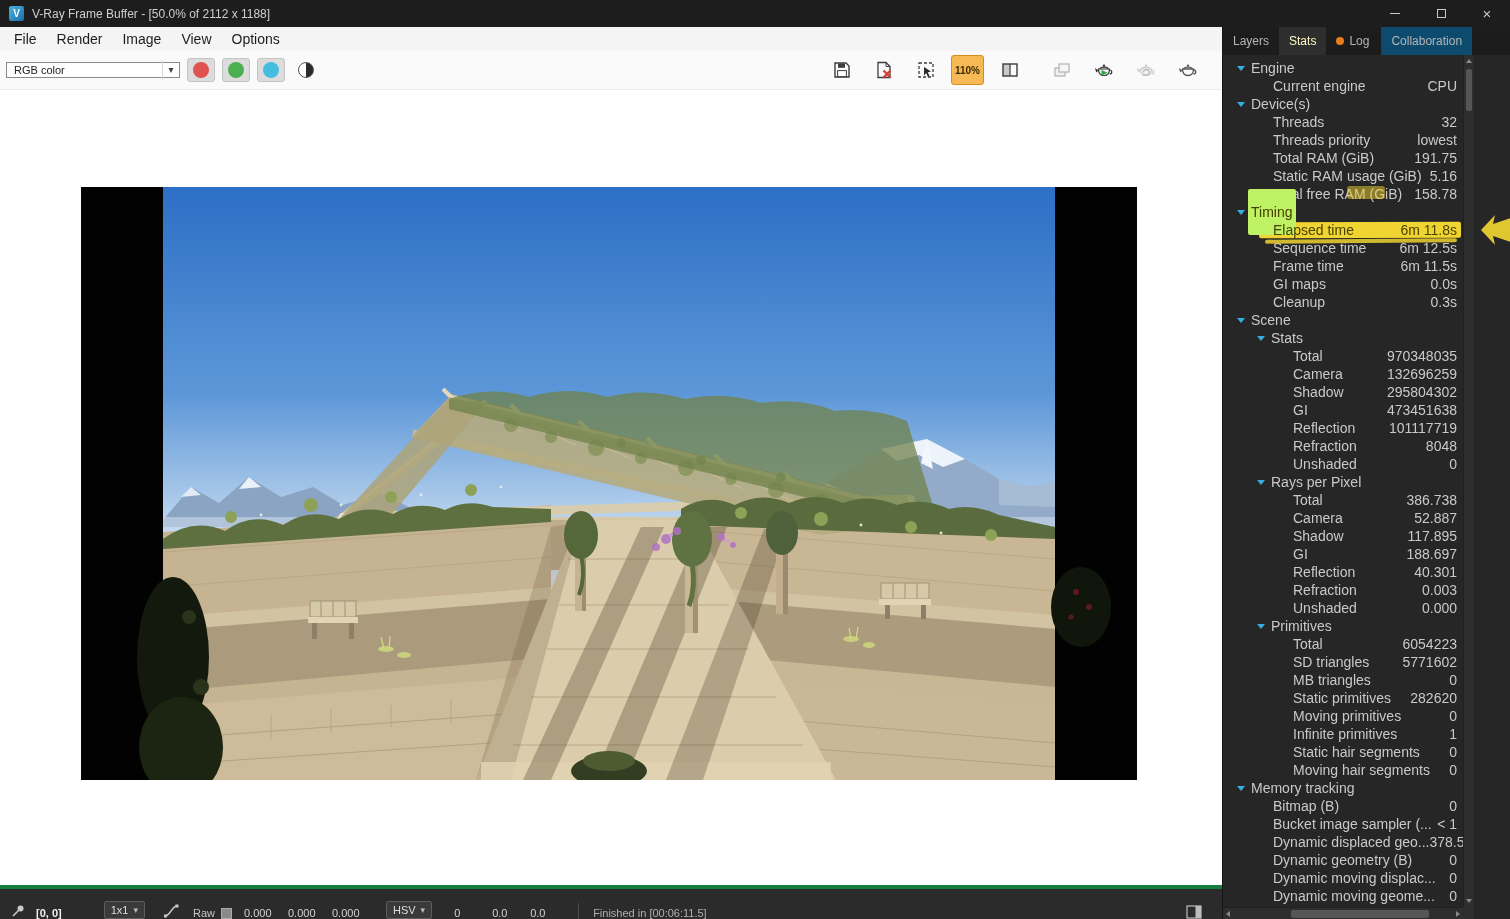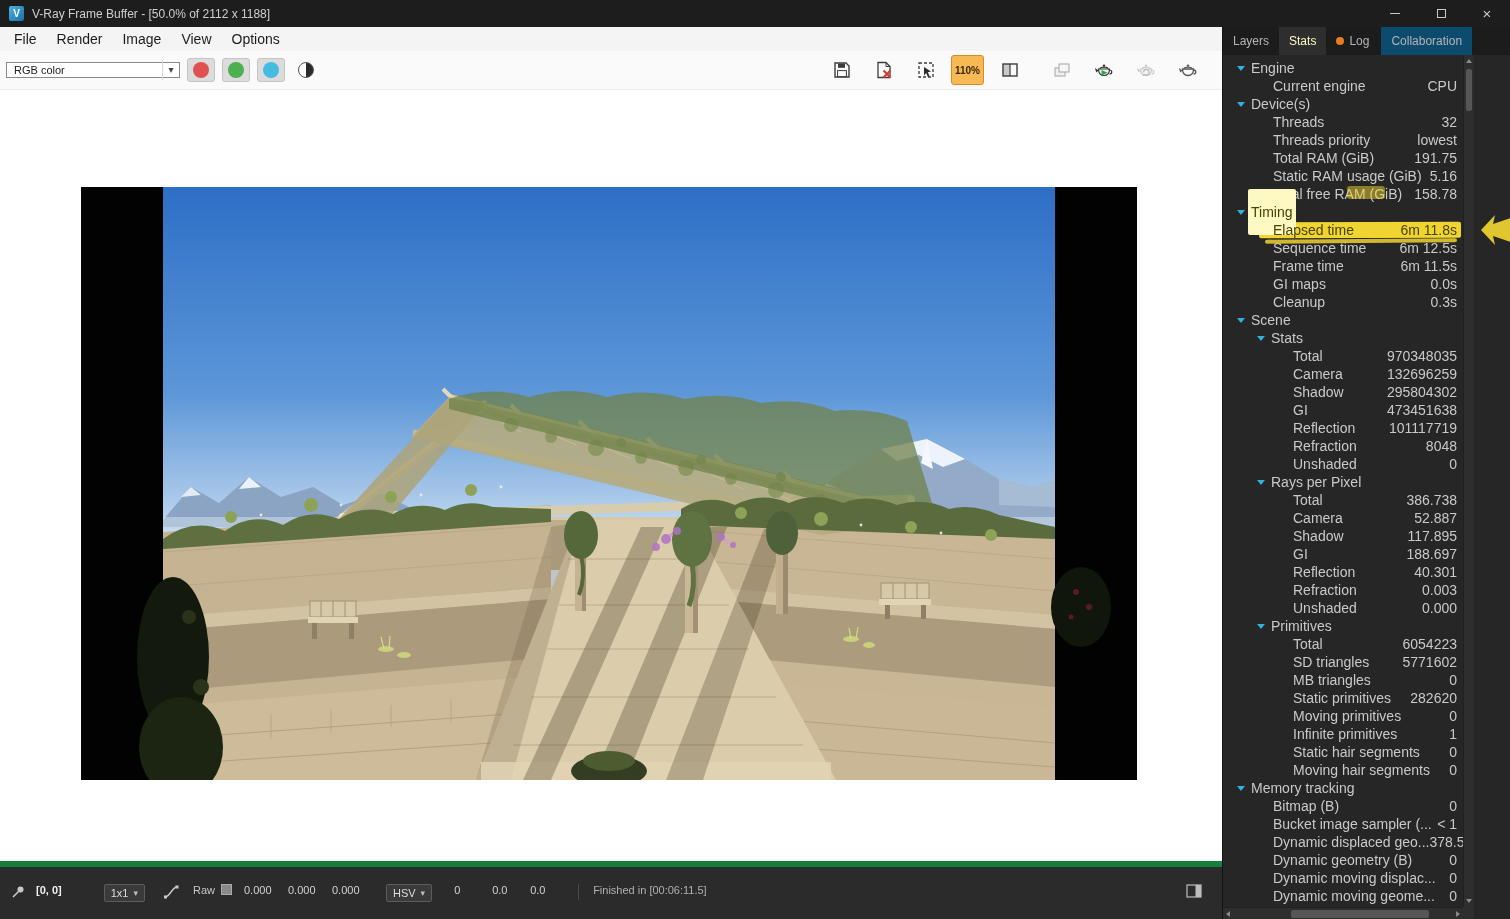--- a/index.html
+++ b/index.html
@@ -33,21 +33,21 @@
   .tool-btn{width:33px;height:30px;display:flex;align-items:center;justify-content:center;border-radius:3px}
   .tool-btn.active{background:#f7b955;border:1px solid #d98c1e;color:#3a2a00;font-size:10px;font-weight:bold}
   .tool-btn.gap{margin-left:10px}
   .tool-btn.disabled{opacity:.5}
 
   
   .canvas{flex:1;position:relative;background:#fff;overflow:hidden}
   .render{position:absolute;left:81px;top:97px;width:1056px;height:593px;background:#000;overflow:hidden}
 
   
-  .statusbar{flex:0 0 34px;background:#2b2b2b;border-top:6px solid #15803d;color:#c6c6c6;font-size:11px;display:flex;align-items:flex-start;padding:17px 10px}
+  .statusbar{flex:0 0 34px;background:#2b2b2b;border-top:4px solid #15803d;color:#c6c6c6;font-size:11px;display:flex;align-items:flex-end;padding:0 10px}
   .coords{color:#efefef;font-weight:bold;margin-left:10px}
   .sb-btn{background:#3a3a3a;border:1px solid #5c5c5c;border-radius:2px;padding:2px 6px;display:flex;gap:5px;align-items:center;color:#ddd}
   .sb-caret{font-size:9px;color:#bbb}
   .swatch{width:11px;height:11px;background:#8a8a8a;border:1px solid #aaa;margin-left:6px}
   .num{width:40px;text-align:left;margin-left:4px;color:#d2d2d2}
   .num.small{width:34px}
   .sb-sep{width:1px;height:16px;background:#4a4a4a;margin:0 14px}
   .finished{color:#b0b0b0}
 
   
@@ -56,21 +56,21 @@
   .tab{padding:0 10px;display:flex;align-items:center;color:#b5b5b5;gap:5px}
   .tab.active{color:#fef9c3;background:#2e2e2e}
   .tab .dot{width:8px;height:8px;border-radius:50%;background:#e87d1e}
   .tab.collab{background:#0c4a6e;margin-left:2px}
 
   .tree{position:absolute;top:32px;left:0;width:240px}
   .trow{height:18px;display:flex;align-items:center;color:#c9c9c9;font-size:14px;position:relative;padding-right:6px}
   .trow .tri{width:0;height:0;border-left:4px solid transparent;border-right:4px solid transparent;border-top:5px solid #35aee0;margin-right:6px;flex:0 0 auto}
   .trow .label{white-space:nowrap}
   .trow .value{margin-left:auto;white-space:nowrap}
-  .trow.hl-label .label{background:#fef9c3;color:#453f00;padding:15px 3px;margin-left:-3px;border-radius:2px;position:relative;z-index:1}
+  .trow.hl-label .label{background:#bef264;color:#453f00;padding:15px 3px;margin-left:-3px;border-radius:2px;position:relative;z-index:1}
   .trow.hl-row::before{content:"";position:absolute;left:36px;right:2px;top:1px;bottom:1px;background:#f0d431;border-radius:2px;transform:rotate(-.2deg)}
   .trow.hl-row::after{content:"";position:absolute;left:42px;right:6px;bottom:-4px;height:4px;background:rgba(240,212,49,.85);border-radius:3px;transform:rotate(-.4deg);z-index:2}
   .trow.hl-row .label,.trow.hl-row .value{color:#4a4300;position:relative;z-index:1}
 
   .gib-streak{position:absolute;left:124px;top:159px;width:38px;height:13px;background:rgba(240,212,49,.5);border-radius:3px;z-index:3}
   .hl-arrow{position:absolute;top:182px;left:258px;z-index:5}
 
   .vscroll{position:absolute;left:240px;top:28px;bottom:12px;width:11px;background:#2e2e2e;border-left:1px solid #202020}
   .vscroll .arr{height:12px;display:flex;align-items:center;justify-content:center}
   .vscroll .arr.bottom{position:absolute;bottom:0;left:0;right:0}

